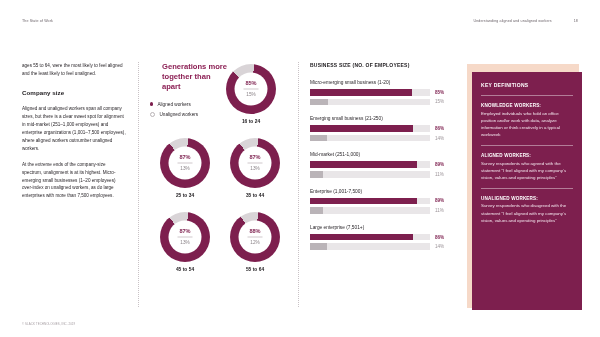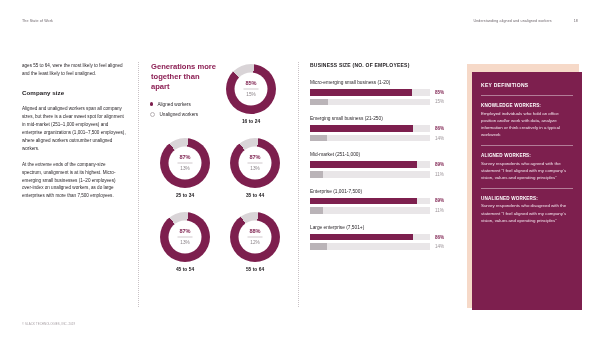--- a/index.html
+++ b/index.html
@@ -96,21 +96,21 @@
     position: absolute;
     left: 128px;
     top: 0;
     width: 140px;
   }
   .donut-title {
     font-size: 7.6px;
     font-weight: bold;
     line-height: 1.3;
     color: #8c1f54;
-    margin: 0 0 10px 1px;
+    margin: 0 0 10px 12px;
     width: 66px;
   }
   .legend { margin-top: 2px; }
   .legend-row {
     display: flex;
     align-items: center;
     gap: 4px;
     margin-bottom: 5px;
     font-size: 4.7px;
     color: #2a262a;

